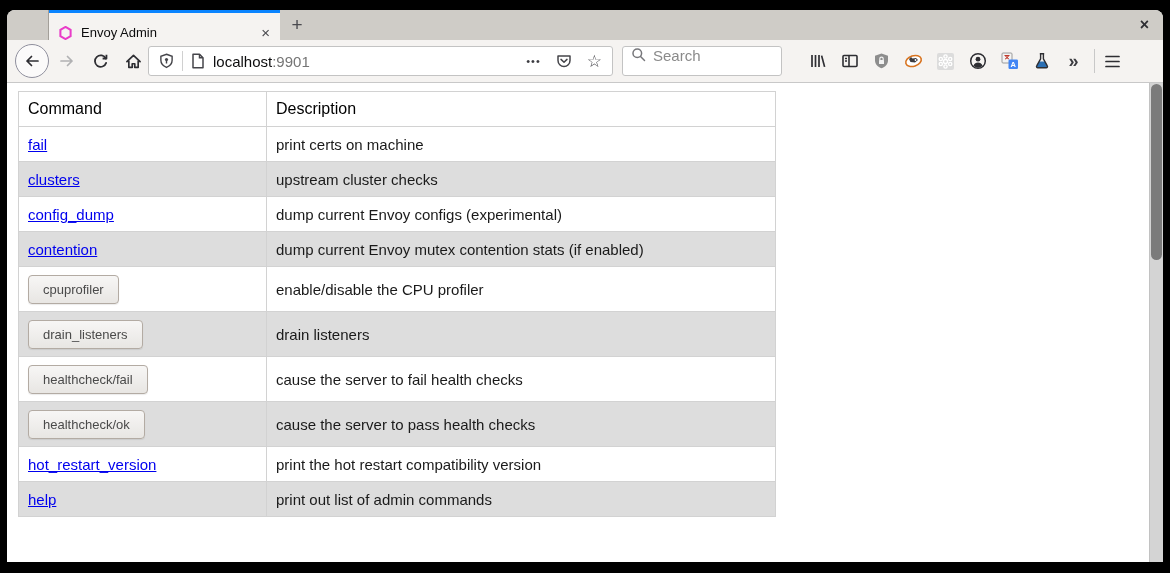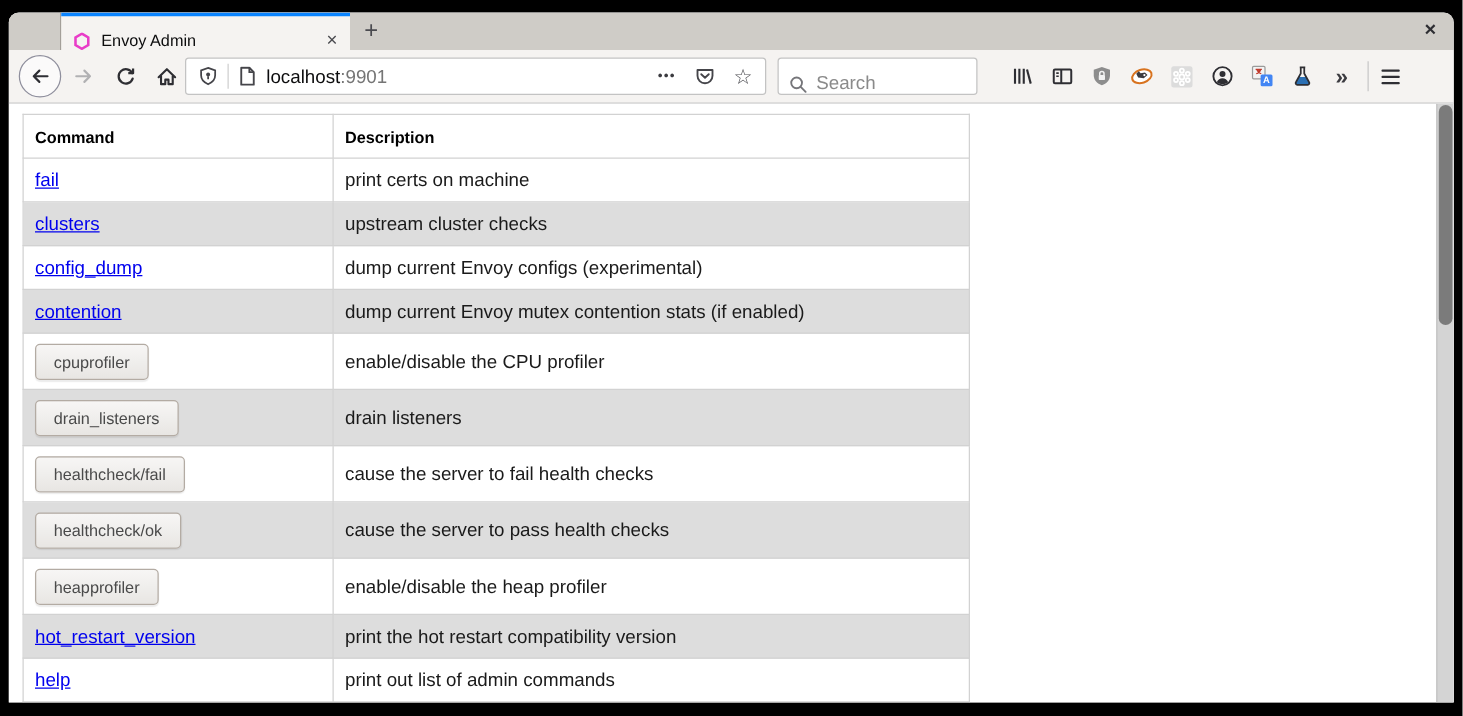--- a/index.html
+++ b/index.html
@@ -30,37 +30,37 @@
   .sq-btn{width:30px; height:30px; margin-left:3px;}
   .urlbar{width:465px; height:30px; background:#fff; border:1px solid #c3c3c3;
     border-radius:3px; display:flex; align-items:center; padding:0 10px; gap:8px; flex:none;}
   .url-divider{width:1px; height:20px; background:#d0d0d0;}
   .url-text{font-size:15px; color:#0c0c0d; flex:1; white-space:nowrap;}
   .url-port{color:#757575;}
   .url-actions{display:flex; align-items:center; gap:15px; color:#4a4a4f;}
   .dots{font-size:11px; letter-spacing:1px; color:#3b3b40;}
   .star{font-size:17px; color:#4a4a4f; line-height:1;}
   .searchbar{width:160px; height:30px; margin-left:9px; background:#fff; border:1px solid #c3c3c3;
-    border-radius:3px; display:flex; align-items:flex-end; padding:0 8px; gap:7px; flex:none;}
+    border-radius:3px; display:flex; align-items:flex-start; padding:0 8px; gap:7px; flex:none;}
   .searchbar input{border:none; outline:none; width:110px; font-size:15px;
     font-family:"Liberation Sans",sans-serif; color:#0c0c0d; background:transparent;}
   .searchbar input::placeholder{color:#8a8a8a;}
   .ext-icons{display:flex; align-items:center; margin-left:26px; gap:13px;}
   .ext-icons .nav-btn{width:19px; height:19px;}
   .toolbar-divider{width:1px; height:24px; background:#c8c8c8; margin:0 9px 0 11px;}
   .overflow-chevron{font-size:18px; color:#3b3b40; font-weight:bold;}
   
   .content{flex:1; background:#fff; position:relative; overflow:hidden;}
   .scrollbar{position:absolute; right:0; top:0; bottom:0; width:14px; background:#d4d4d4;
     border-left:1px solid #c2c2c2;}
   .scroll-thumb{position:absolute; left:1px; right:1px; top:1px; height:176px;
     background:#7b7b7b; border-radius:6px;}
   table{border-collapse:collapse; table-layout:fixed; margin:8px 0 0 11px;}
   th,td{border:1px solid #d2d2d2; padding:0 9px; text-align:left; vertical-align:middle;}
-  th{font-size:13px; font-weight:bold; color:#000; height:35px;}
+  th{font-size:16px; font-weight:normal; color:#000; height:35px;}
   td{font-size:15px; color:#1a1a1a;}
   tbody tr:nth-child(even) td{background:var(--stripe);}
   tr.row-link td{height:35px;}
   tr.row-button td{height:45px;}
   a.cmd-link{color:var(--link); text-decoration:underline;}
   button.cmd-button{font-family:"Liberation Sans",sans-serif; font-size:13px; color:#4a4a4a;
     padding:6px 14px; border:1px solid #b3aba3; border-radius:4px;
     background:linear-gradient(#f7f6f5,#e8e6e3); box-shadow:0 1px 1px rgba(0,0,0,.08);text-align:center;}
   svg{display:block;}
 </style>
@@ -265,24 +265,20 @@
   <tr class="row-button">
     <td class="cmd-cell"><button class="cmd-button">healthcheck/fail</button></td>
     <td class="desc-cell">cause the server to fail health checks</td>
   </tr>
 
   <tr class="row-button">
     <td class="cmd-cell"><button class="cmd-button">healthcheck/ok</button></td>
     <td class="desc-cell">cause the server to pass health checks</td>
   </tr>
 
-  <tr class="row-button">
-    <td class="cmd-cell"><button class="cmd-button">heapprofiler</button></td>
-    <td class="desc-cell">enable/disable the heap profiler</td>
-  </tr>
 
   <tr class="row-link">
     <td class="cmd-cell"><a class="cmd-link" href="#">hot_restart_version</a></td>
     <td class="desc-cell">print the hot restart compatibility version</td>
   </tr>
 
   <tr class="row-link">
     <td class="cmd-cell"><a class="cmd-link" href="#">help</a></td>
     <td class="desc-cell">print out list of admin commands</td>
   </tr>

